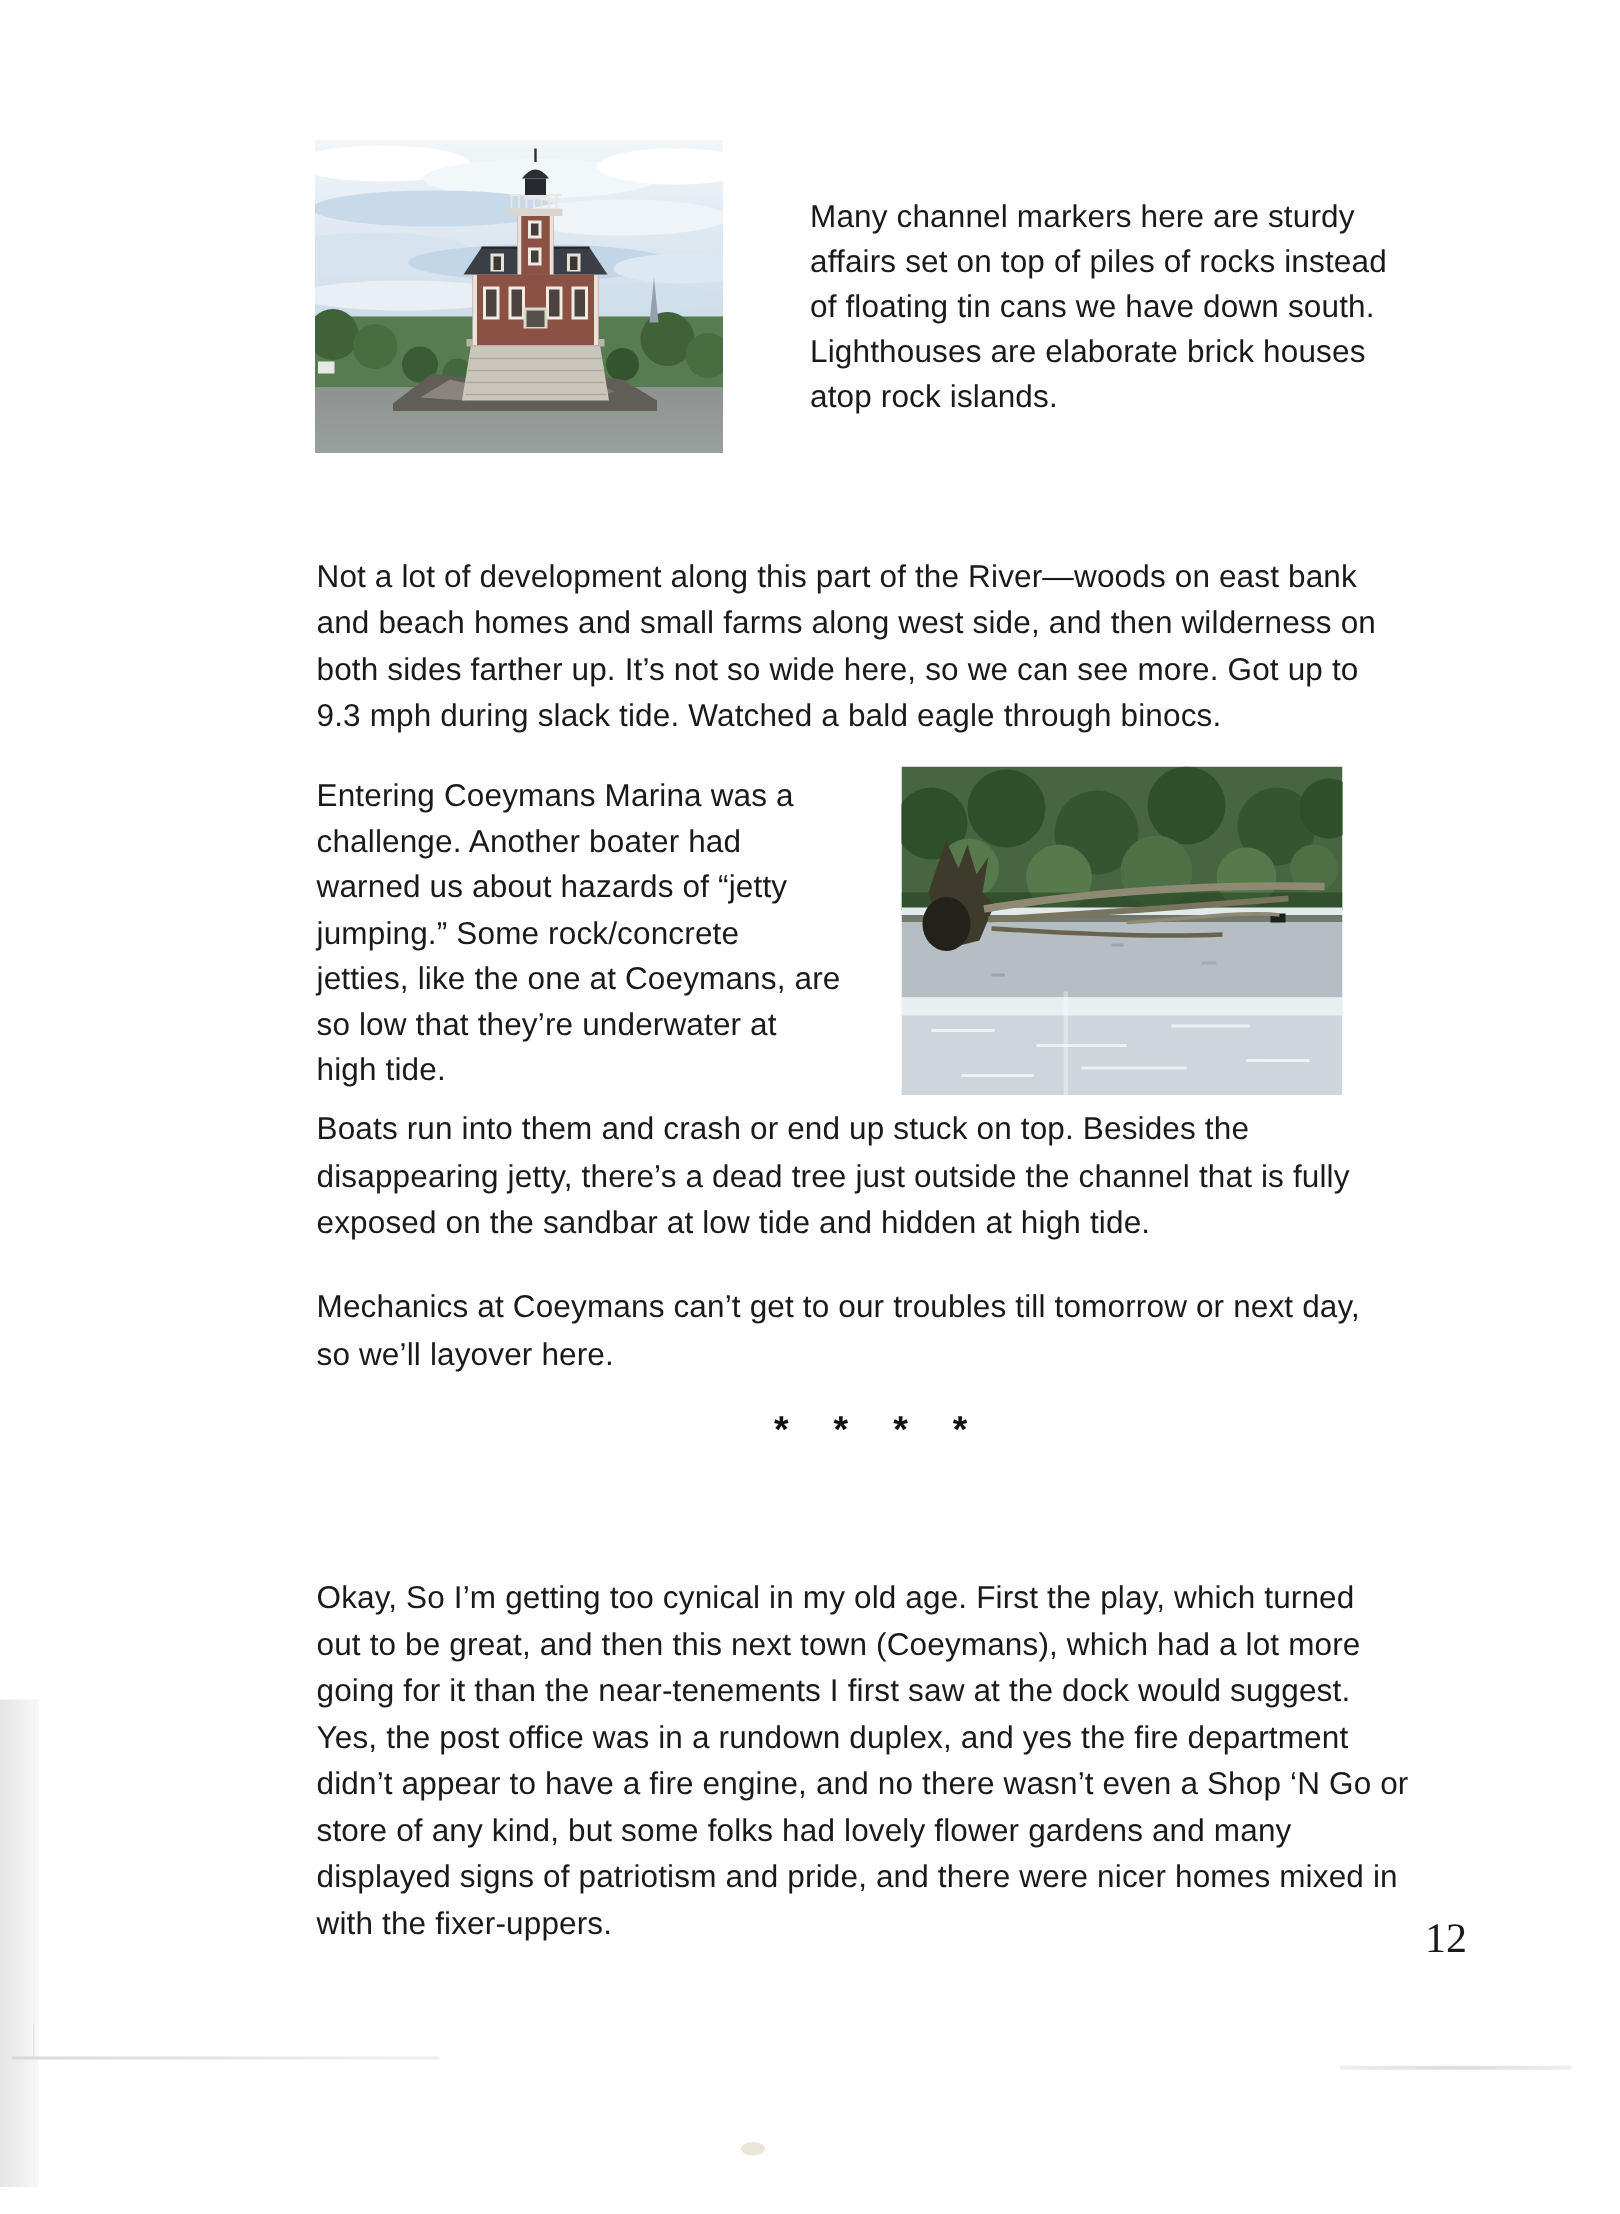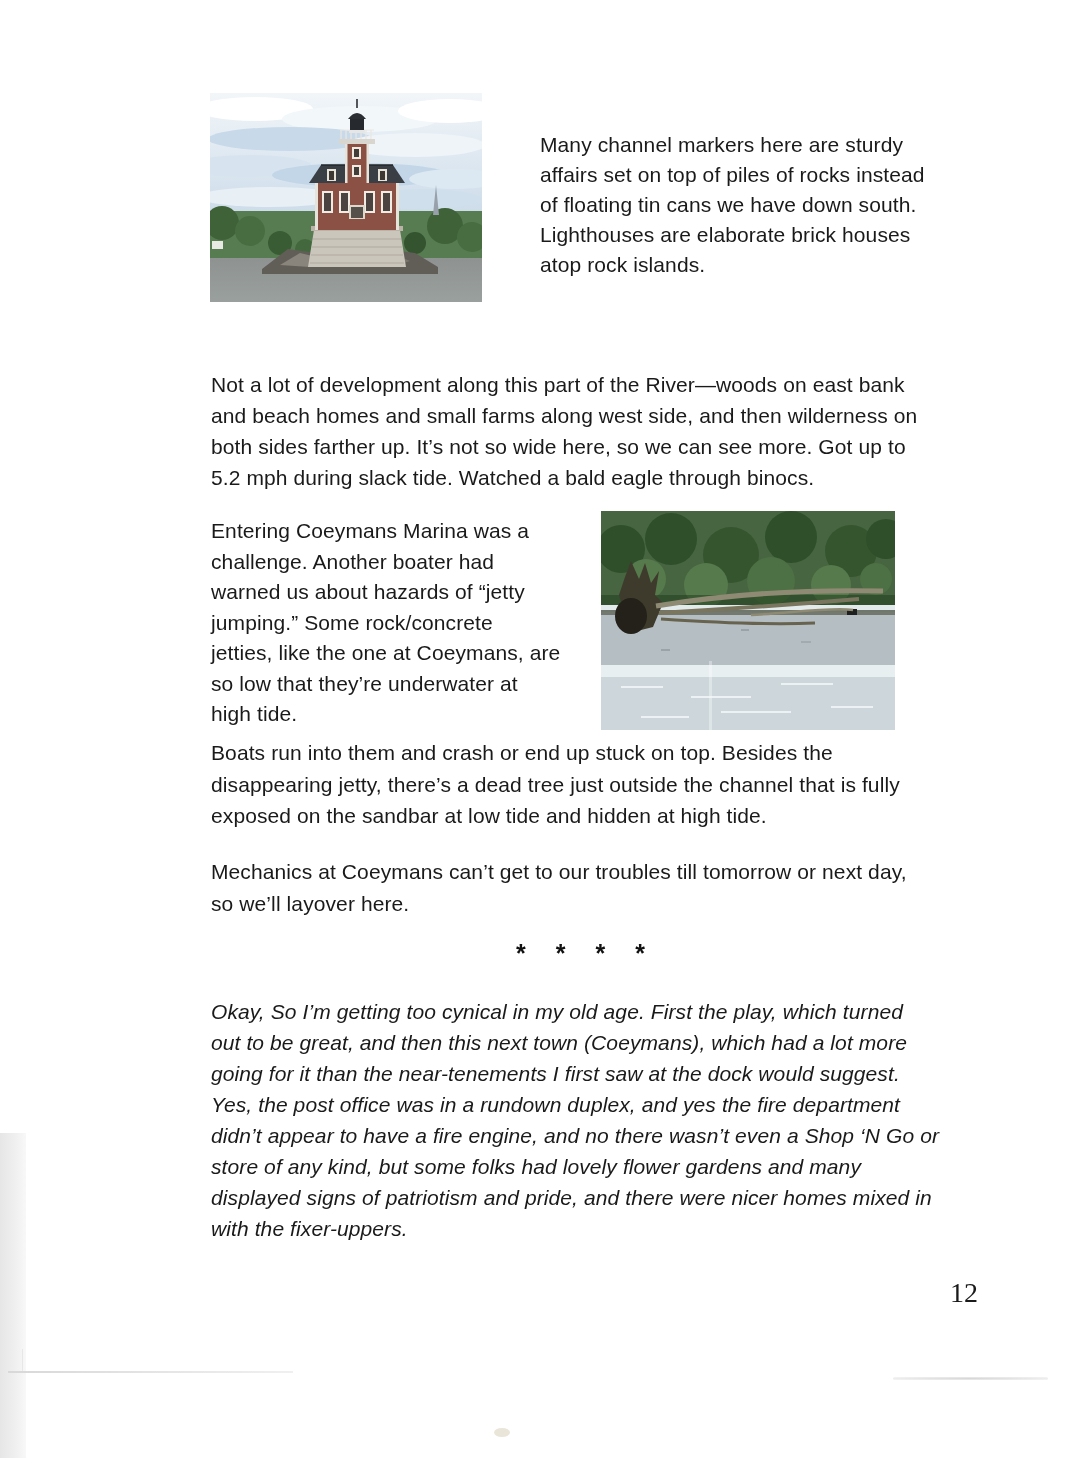--- a/index.html
+++ b/index.html
@@ -16,21 +16,21 @@
     white-space:pre-line;
     font-size:21px;
     letter-spacing:0.1px;
     color:#1a1a1a;
   }
   .caption   { left:540px; top:130px;  width:452px; line-height:30px; }
   .para-river{ left:211px; top:369px;  width:800px; line-height:31px; }
   .para-entry{ left:211px; top:516px;  width:420px; line-height:30.5px; }
   .para-jetty{ left:211px; top:737px;  width:800px; line-height:31.5px; }
   .para-mech { left:211px; top:856px;  width:800px; line-height:31.5px; }
-  .para-okay { left:211px; top:996px; width:805px; line-height:31px;font-style:italic; }
+  .para-okay { left:211px; top:1050px; width:805px; line-height:31px; }
 
   .photo { position:absolute; display:block; }
   .photo-lighthouse { left:210px; top:93px;  width:272px; height:209px; }
   .photo-river      { left:601px; top:511px; width:294px; height:219px; }
   .photo svg { display:block; width:100%; height:100%; }
 
   .stars {
     position:absolute; left:516px; top:936px;
     display:flex; gap:30px;
     font-size:25px; font-weight:bold; color:#111;
@@ -173,21 +173,21 @@
 
   <div class="para caption">Many channel markers here are sturdy
 affairs set on top of piles of rocks instead
 of floating tin cans we have down south.
 Lighthouses are elaborate brick houses
 atop rock islands.</div>
 
   <div class="para para-river">Not a lot of development along this part of the River—woods on east bank
 and beach homes and small farms along west side, and then wilderness on
 both sides farther up. It’s not so wide here, so we can see more. Got up to
-5.2 mph during slack tide. Watched a bald eagle through binocs.</div>
+9.3 mph during slack tide. Watched a bald eagle through binocs.</div>
 
   <div class="para para-entry">Entering Coeymans Marina was a
 challenge. Another boater had
 warned us about hazards of “jetty
 jumping.” Some rock/concrete
 jetties, like the one at Coeymans, are
 so low that they’re underwater at
 high tide.</div>
 
   <div class="photo photo-river">

